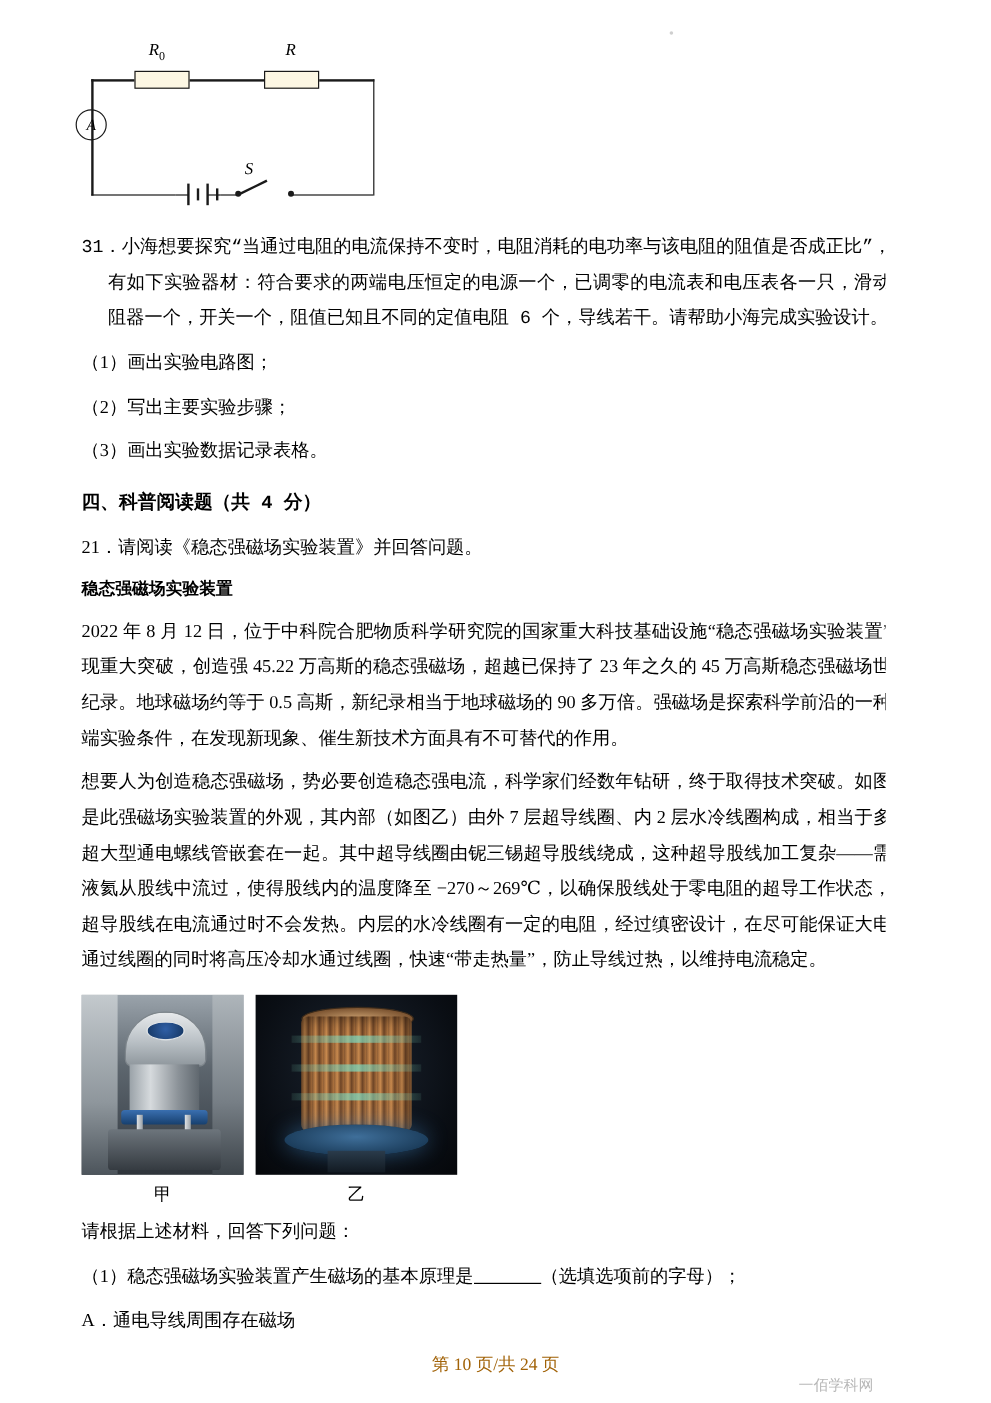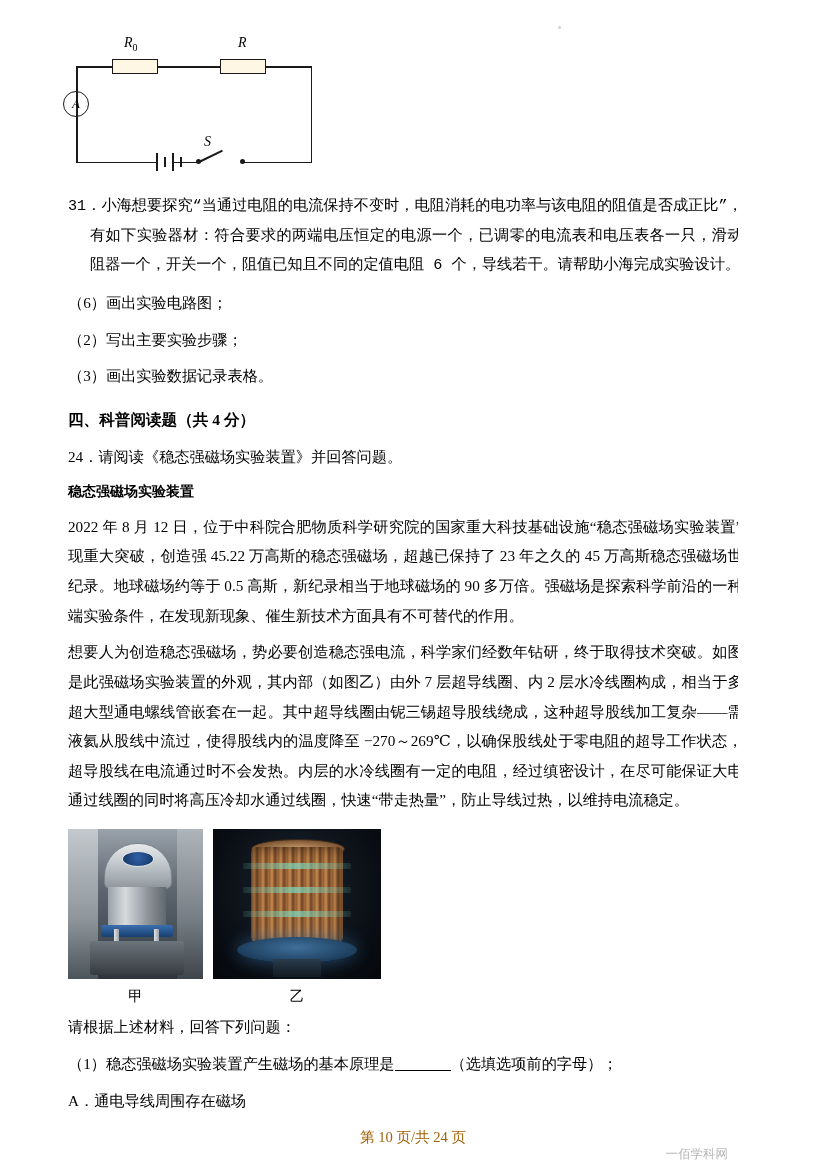--- a/index.html
+++ b/index.html
@@ -112,20 +112,21 @@
   .hang {
     padding-left: 22px;
     text-indent: -22px;
     font-family: Liberation Mono, monospace;
   }
   .section-title {
     font-weight: bold;
     font-size: 15.6px;
     margin: 14px 0 8px 0;
     line-height: 1.9;
+    font-family: Liberation Mono, monospace;
   }
   .center-title {
     text-align: left;
     font-weight: bold;
     font-size: 14px;
     margin: 4px 0 6px 0;
     line-height: 1.9;
   }
   .blank-underline {
     display: inline-block;
@@ -303,26 +304,26 @@
         <div class="wire h" style="left:97px; top:123.5px; width:11px;"></div>
 
         <div class="switch-pivot" style="left:120px; top:121px;"></div>
         <div class="switch-end" style="left:164px; top:121px;"></div>
         <div class="switch-arm" style="left:123px; top:123px;"></div>
         <span class="switch-label" style="left:128px; top:96px;">S</span>
       </div>
     </div>
 
     <p class="hang">31．小海想要探究“当通过电阻的电流保持不变时，电阻消耗的电功率与该电阻的阻值是否成正比”，现有如下实验器材：符合要求的两端电压恒定的电源一个，已调零的电流表和电压表各一只，滑动变阻器一个，开关一个，阻值已知且不同的定值电阻 6 个，导线若干。请帮助小海完成实验设计。</p>
-    <p>（6）画出实验电路图；</p>
+    <p>（1）画出实验电路图；</p>
     <p>（2）写出主要实验步骤；</p>
     <p>（3）画出实验数据记录表格。</p>
 
     <p class="section-title">四、科普阅读题（共 4 分）</p>
-    <p>24．请阅读《稳态强磁场实验装置》并回答问题。</p>
+    <p>21．请阅读《稳态强磁场实验装置》并回答问题。</p>
     <p class="center-title">稳态强磁场实验装置</p>
     <p>2022 年 8 月 12 日，位于中科院合肥物质科学研究院的国家重大科技基础设施“稳态强磁场实验装置”实现重大突破，创造强 45.22 万高斯的稳态强磁场，超越已保持了 23 年之久的 45 万高斯稳态强磁场世界纪录。地球磁场约等于 0.5 高斯，新纪录相当于地球磁场的 90 多万倍。强磁场是探索科学前沿的一种极端实验条件，在发现新现象、催生新技术方面具有不可替代的作用。</p>
     <p>想要人为创造稳态强磁场，势必要创造稳态强电流，科学家们经数年钻研，终于取得技术突破。如图甲是此强磁场实验装置的外观，其内部（如图乙）由外 7 层超导线圈、内 2 层水冷线圈构成，相当于多个超大型通电螺线管嵌套在一起。其中超导线圈由铌三锡超导股线绕成，这种超导股线加工复杂——需将液氦从股线中流过，使得股线内的温度降至 −270～269℃，以确保股线处于零电阻的超导工作状态，而超导股线在电流通过时不会发热。内层的水冷线圈有一定的电阻，经过缜密设计，在尽可能保证大电流通过线圈的同时将高压冷却水通过线圈，快速“带走热量”，防止导线过热，以维持电流稳定。</p>
 
     <div class="figures">
       <div class="fig">
         <div class="photo-a">
           <div class="panelL"></div>
           <div class="panelR"></div>
           <div class="dome"></div>

